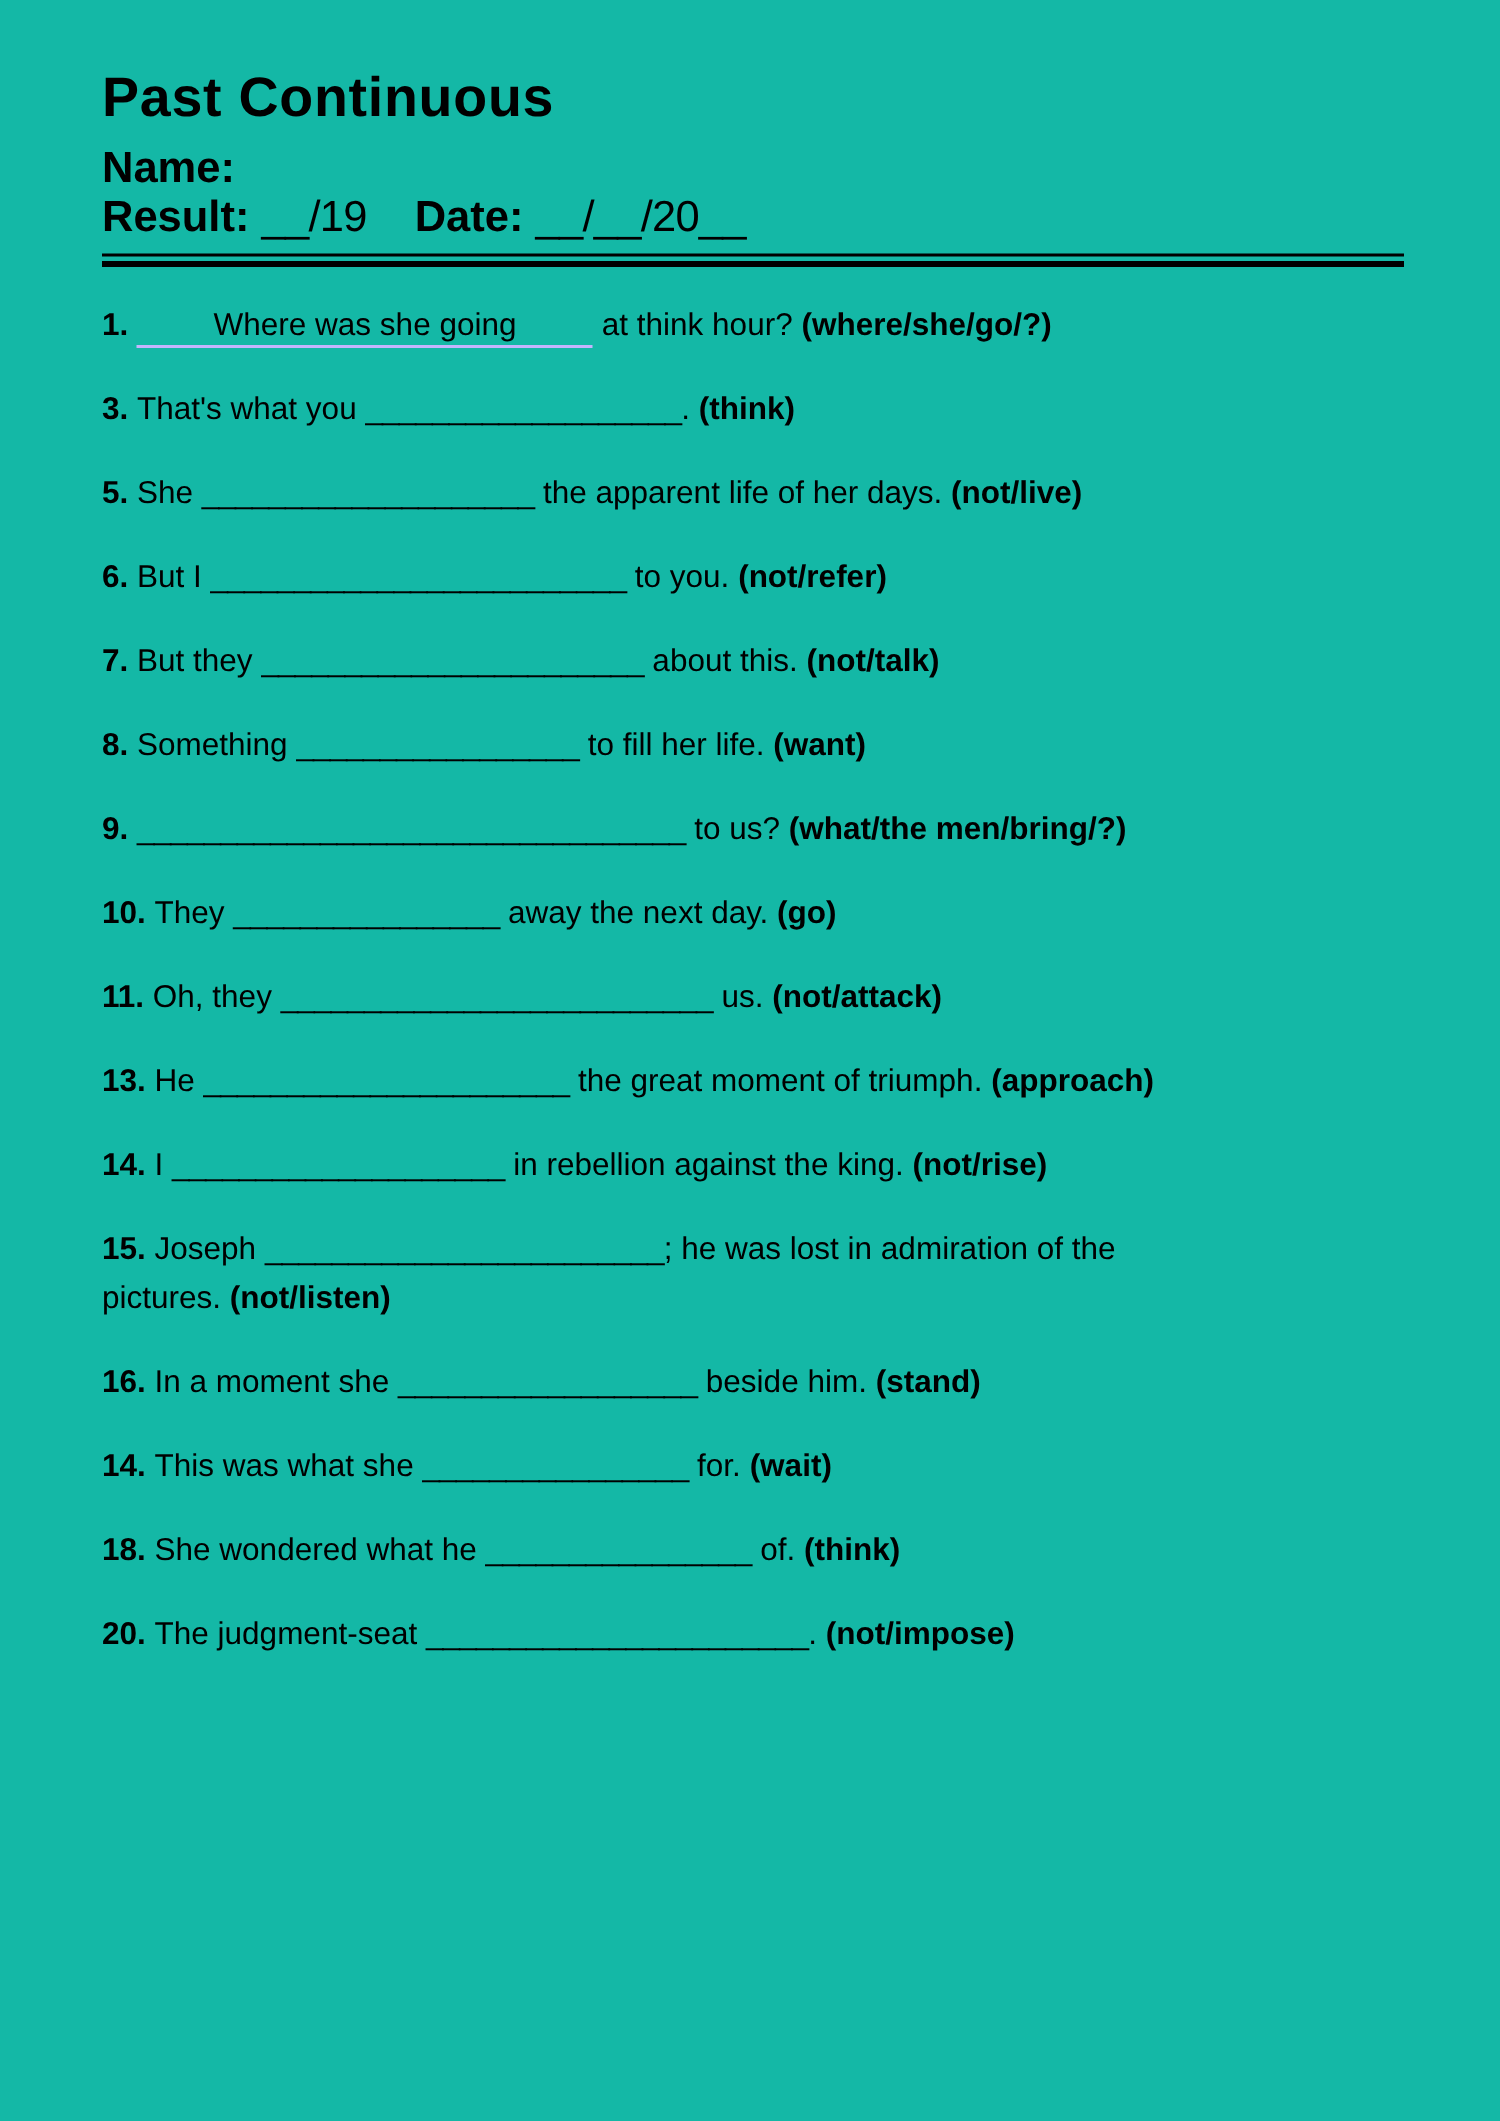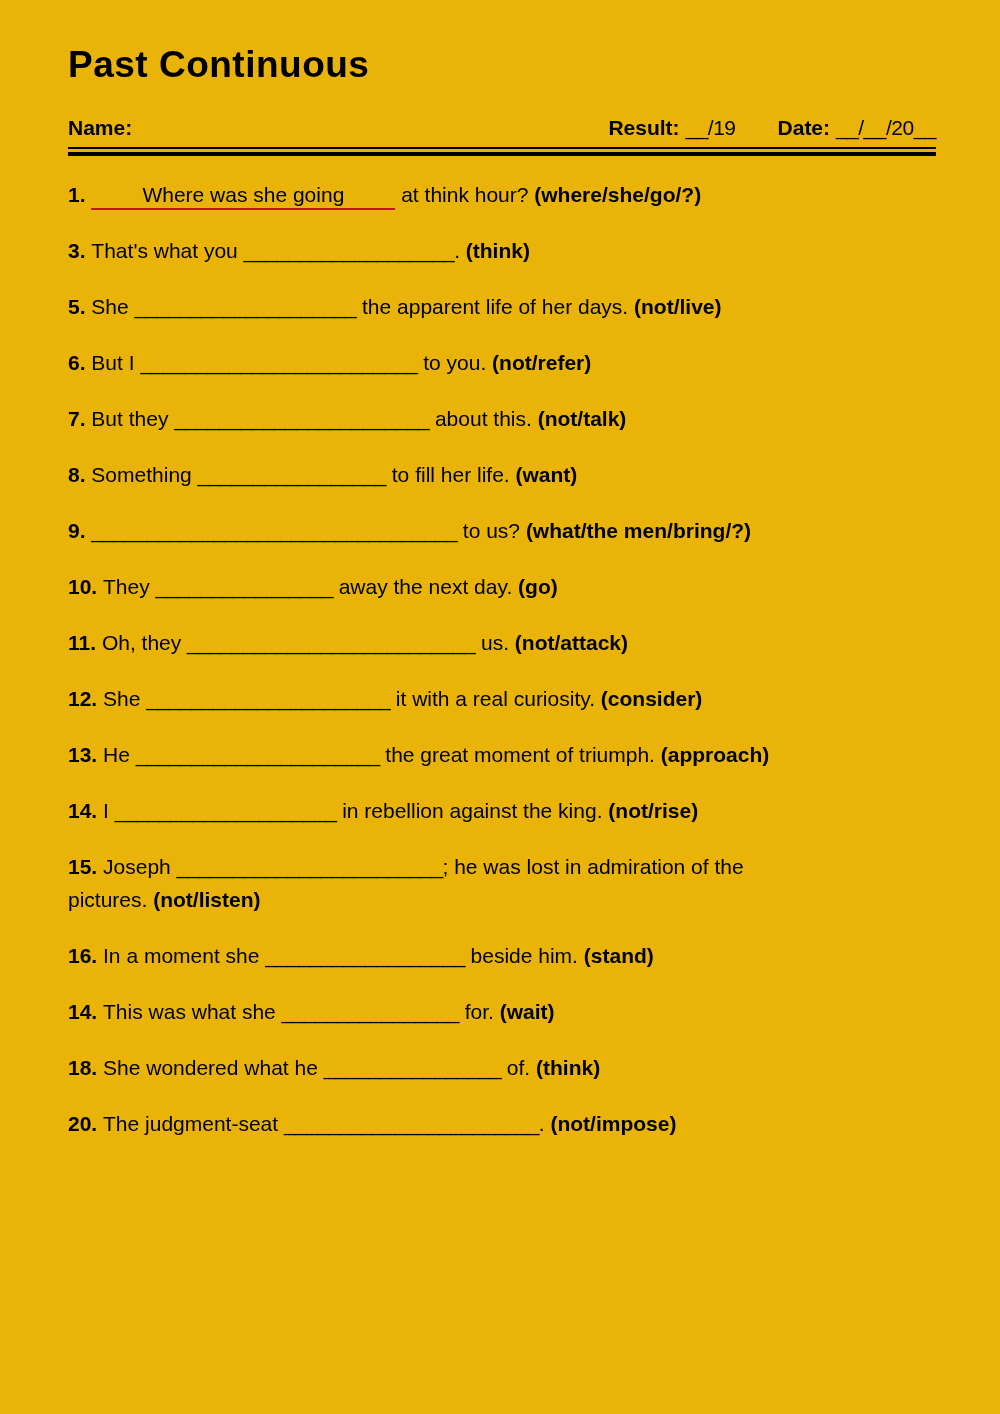--- a/index.html
+++ b/index.html
@@ -5,49 +5,49 @@
   html, body {
     margin: 0;
     padding: 0;
     background: #ffffff;
   }
   .page {
     position: relative;
     width: 1000px;
     height: 1414px;
     margin: 0 auto;
-    background: #eab308;
+    background: #14b8a6;
     box-sizing: border-box;
     padding: 42px 64px 0 68px;
     font-family: "Liberation Sans", sans-serif;
     color: #000000;
     overflow: hidden;
   }
   .title {
     font-size: 37px;
     font-weight: bold;
     margin: 0;
     line-height: 1.25;
     letter-spacing: 0.5px;
   }
   .meta-row {
     display: flex;
     justify-content: space-between;
     align-items: baseline;
-    font-size: 21px;
+    font-size: 29px;
     margin-top: 8px;
+    flex-direction: column;
   }
   .meta-left .label,
   .meta-right .label {
     font-weight: bold;
   }
   .meta-right {
     display: flex;
-    gap: 42px;
-    margin-top: 20px;
+    gap: 32px;
   }
   .meta-item .value {
     font-weight: normal;
     letter-spacing: -0.5px;
   }
   .header-rule {
     margin-top: 7px;
     height: 3px;
     border-top: 2px solid #000;
     border-bottom: 4px solid #000;
@@ -68,21 +68,21 @@
     text-align: center;
   }
   .q-blank {
     letter-spacing: -0.6px;
     white-space: nowrap;
   }
   .q-answer {
     display: inline-block;
     min-width: 296px;
     text-align: center;
-    border-bottom: 2px solid #b91c1c;
+    border-bottom: 2px solid #c4b5fd;
     line-height: 27px;
     padding: 0 4px;
   }
 </style>
 </head>
 <body>
 
 <div class="page">
 
   <h1 class="title">Past Continuous</h1>
@@ -108,21 +108,20 @@
   <div class="questions" id="questions">
       <div class="question"><span class="q-num">1. </span> <span class="q-answer">Where was she going</span><span class="q-text"> at think hour? </span><span class="q-hint">(where/she/go/?)</span></div>
       <div class="question"><span class="q-num">3. </span> <span class="q-text">That's what you </span><span class="q-blank">___________________</span><span class="q-text">. </span><span class="q-hint">(think)</span></div>
       <div class="question"><span class="q-num">5. </span> <span class="q-text">She </span><span class="q-blank">____________________</span><span class="q-text"> the apparent life of her days. </span><span class="q-hint">(not/live)</span></div>
       <div class="question"><span class="q-num">6. </span> <span class="q-text">But I </span><span class="q-blank">_________________________</span><span class="q-text"> to you. </span><span class="q-hint">(not/refer)</span></div>
       <div class="question"><span class="q-num">7. </span> <span class="q-text">But they </span><span class="q-blank">_______________________</span><span class="q-text"> about this. </span><span class="q-hint">(not/talk)</span></div>
       <div class="question"><span class="q-num">8. </span> <span class="q-text">Something </span><span class="q-blank">_________________</span><span class="q-text"> to fill her life. </span><span class="q-hint">(want)</span></div>
       <div class="question"><span class="q-num">9. </span> <span class="q-blank">_________________________________</span><span class="q-text"> to us? </span><span class="q-hint">(what/the men/bring/?)</span></div>
       <div class="question"><span class="q-num">10. </span> <span class="q-text">They </span><span class="q-blank">________________</span><span class="q-text"> away the next day. </span><span class="q-hint">(go)</span></div>
       <div class="question"><span class="q-num">11. </span> <span class="q-text">Oh, they </span><span class="q-blank">__________________________</span><span class="q-text"> us. </span><span class="q-hint">(not/attack)</span></div>
-      <div class="question"><span class="q-num">12. </span> <span class="q-text">She </span><span class="q-blank">______________________</span><span class="q-text"> it with a real curiosity. </span><span class="q-hint">(consider)</span></div>
       <div class="question"><span class="q-num">13. </span> <span class="q-text">He </span><span class="q-blank">______________________</span><span class="q-text"> the great moment of triumph. </span><span class="q-hint">(approach)</span></div>
       <div class="question"><span class="q-num">14. </span> <span class="q-text">I </span><span class="q-blank">____________________</span><span class="q-text"> in rebellion against the king. </span><span class="q-hint">(not/rise)</span></div>
       <div class="question"><span class="q-num">15. </span> <span class="q-text">Joseph </span><span class="q-blank">________________________</span><span class="q-text">; he was lost in admiration of the</span><br><span class="q-text">pictures. </span><span class="q-hint">(not/listen)</span></div>
       <div class="question"><span class="q-num">16. </span> <span class="q-text">In a moment she </span><span class="q-blank">__________________</span><span class="q-text"> beside him. </span><span class="q-hint">(stand)</span></div>
       <div class="question"><span class="q-num">14. </span> <span class="q-text">This was what she </span><span class="q-blank">________________</span><span class="q-text"> for. </span><span class="q-hint">(wait)</span></div>
       <div class="question"><span class="q-num">18. </span> <span class="q-text">She wondered what he </span><span class="q-blank">________________</span><span class="q-text"> of. </span><span class="q-hint">(think)</span></div>
       <div class="question"><span class="q-num">20. </span> <span class="q-text">The judgment-seat </span><span class="q-blank">_______________________</span><span class="q-text">. </span><span class="q-hint">(not/impose)</span></div>
     </div>
 
 </div>

